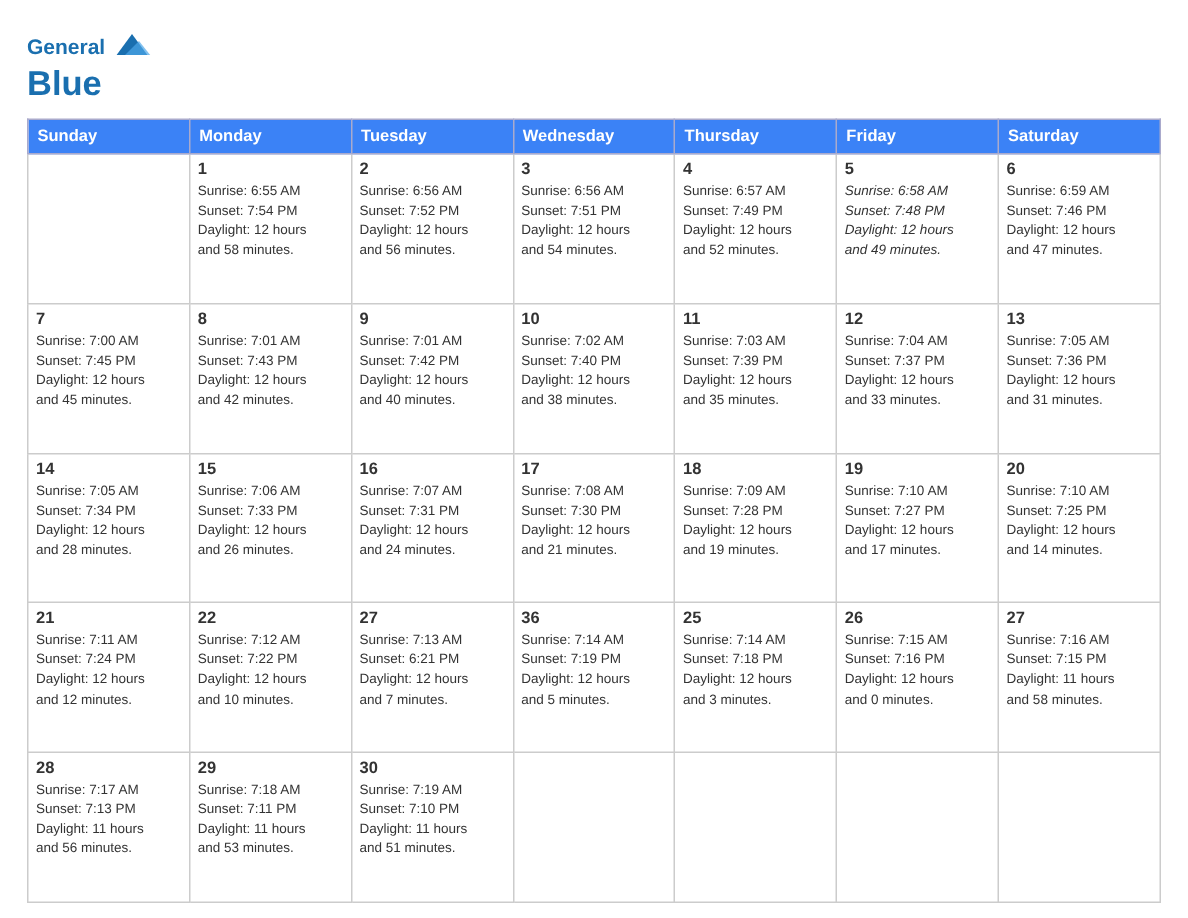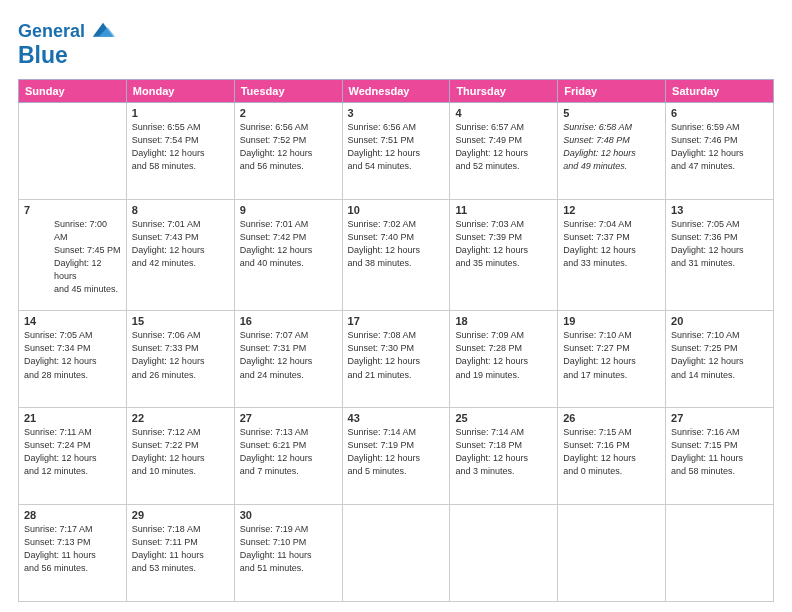--- a/index.html
+++ b/index.html
@@ -21,21 +21,21 @@
       display: flex;
       justify-content: space-between;
       align-items: flex-start;
       margin-bottom: 10px;
     }
     .logo {
       display: flex;
       align-items: center;
     }
     .logo-text {
-      font-size: 18px;
+      font-size: 14px;
       font-weight: bold;
       color: #333;
       line-height: 1.1;
     }
     .logo-text span {
       color: #1a6faf;
     }
     .logo-icon {
       width: 28px;
       height: 28px;
@@ -53,21 +53,21 @@
       font-size: 14px;
       color: #555;
     }
     .calendar {
       width: 100%;
       border-collapse: collapse;
       flex: 1;
       font-size: 9.5px;
     }
     .calendar thead tr th {
-      background-color: #ec4899;
+      background-color: #3b82f6;
       color: #fff;
       text-align: left;
       padding: 5px 6px;
       font-size: 11px;
       border: 1px solid #aac;
       margin-left: 40px;
     }
     .calendar tbody tr td {
       border: 1px solid #ccc;
       vertical-align: top;
@@ -173,21 +173,21 @@
             <span class="day-number">6</span>
             <div class="day-info" style="white-space: pre-line;">Sunrise: 6:59 AM
 Sunset: 7:46 PM
 Daylight: 12 hours
 and 47 minutes.</div>
           </td>
         </tr>
         <tr class="week-row">
           <td>
             <span class="day-number">7</span>
-            <div class="day-info" style="white-space: pre-line; margin-left: 30px;">Sunrise: 7:00 AM
+            <div class="day-info" style="white-space: pre-line;">Sunrise: 7:00 AM
 Sunset: 7:45 PM
 Daylight: 12 hours
 and 45 minutes.</div>
           </td>
           <td>
             <span class="day-number">8</span>
             <div class="day-info" style="white-space: pre-line;">Sunrise: 7:01 AM
 Sunset: 7:43 PM
 Daylight: 12 hours
 and 42 minutes.</div>
@@ -295,21 +295,21 @@
 and 10 minutes.</div>
           </td>
           <td>
             <span class="day-number">27</span>
             <div class="day-info" style="white-space: pre-line;">Sunrise: 7:13 AM
 Sunset: 6:21 PM
 Daylight: 12 hours
 and 7 minutes.</div>
           </td>
           <td>
-            <span class="day-number">43</span>
+            <span class="day-number">36</span>
             <div class="day-info" style="white-space: pre-line;">Sunrise: 7:14 AM
 Sunset: 7:19 PM
 Daylight: 12 hours
 and 5 minutes.</div>
           </td>
           <td>
             <span class="day-number">25</span>
             <div class="day-info" style="white-space: pre-line;">Sunrise: 7:14 AM
 Sunset: 7:18 PM
 Daylight: 12 hours

